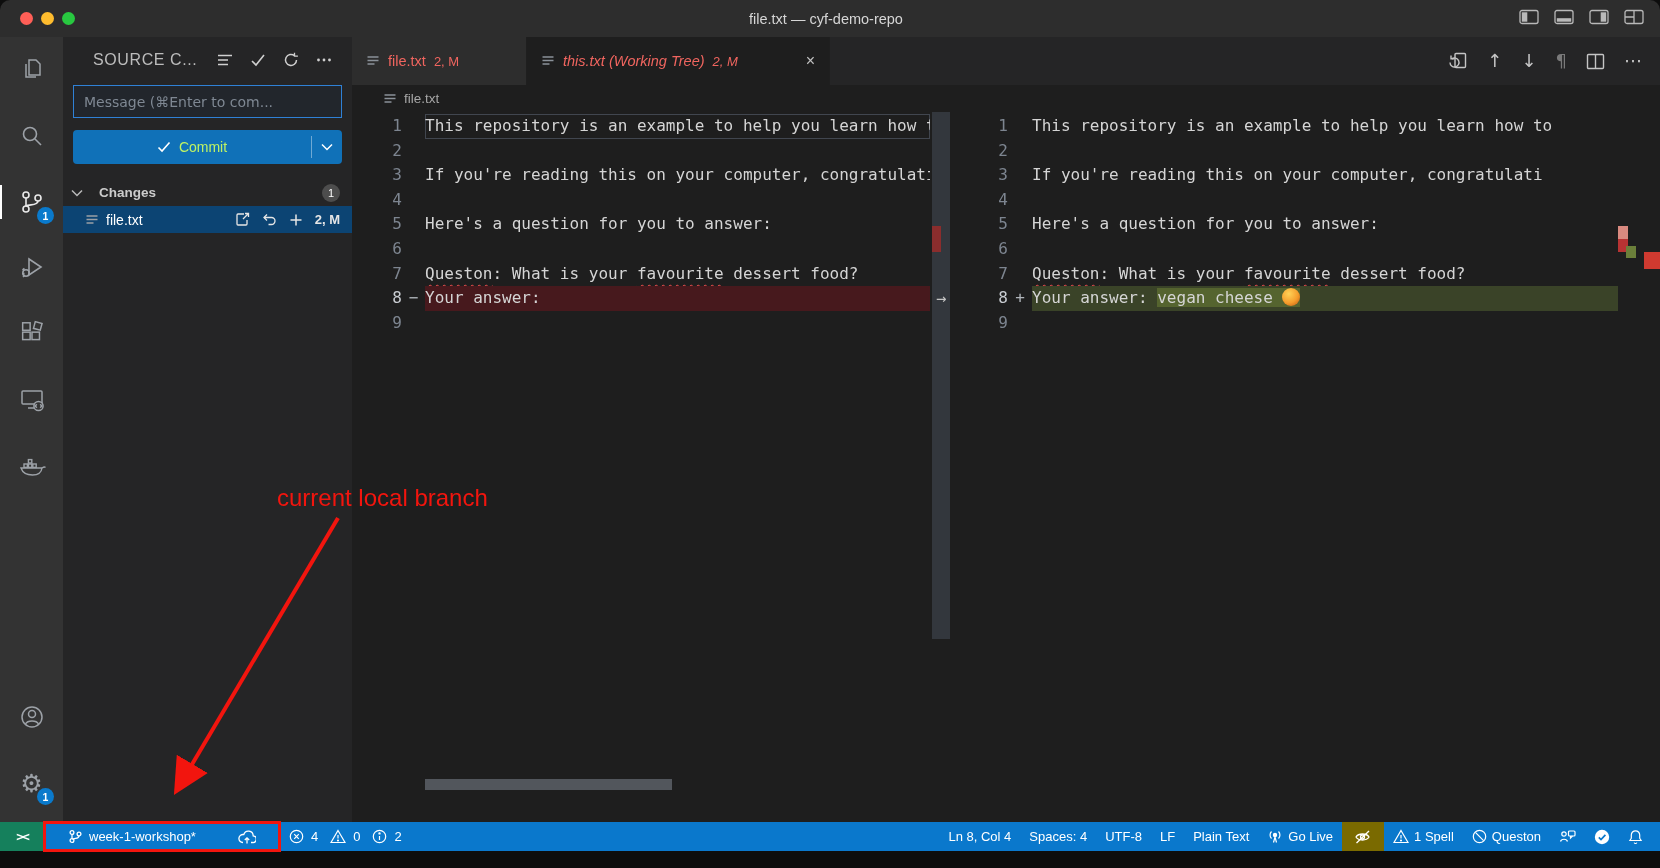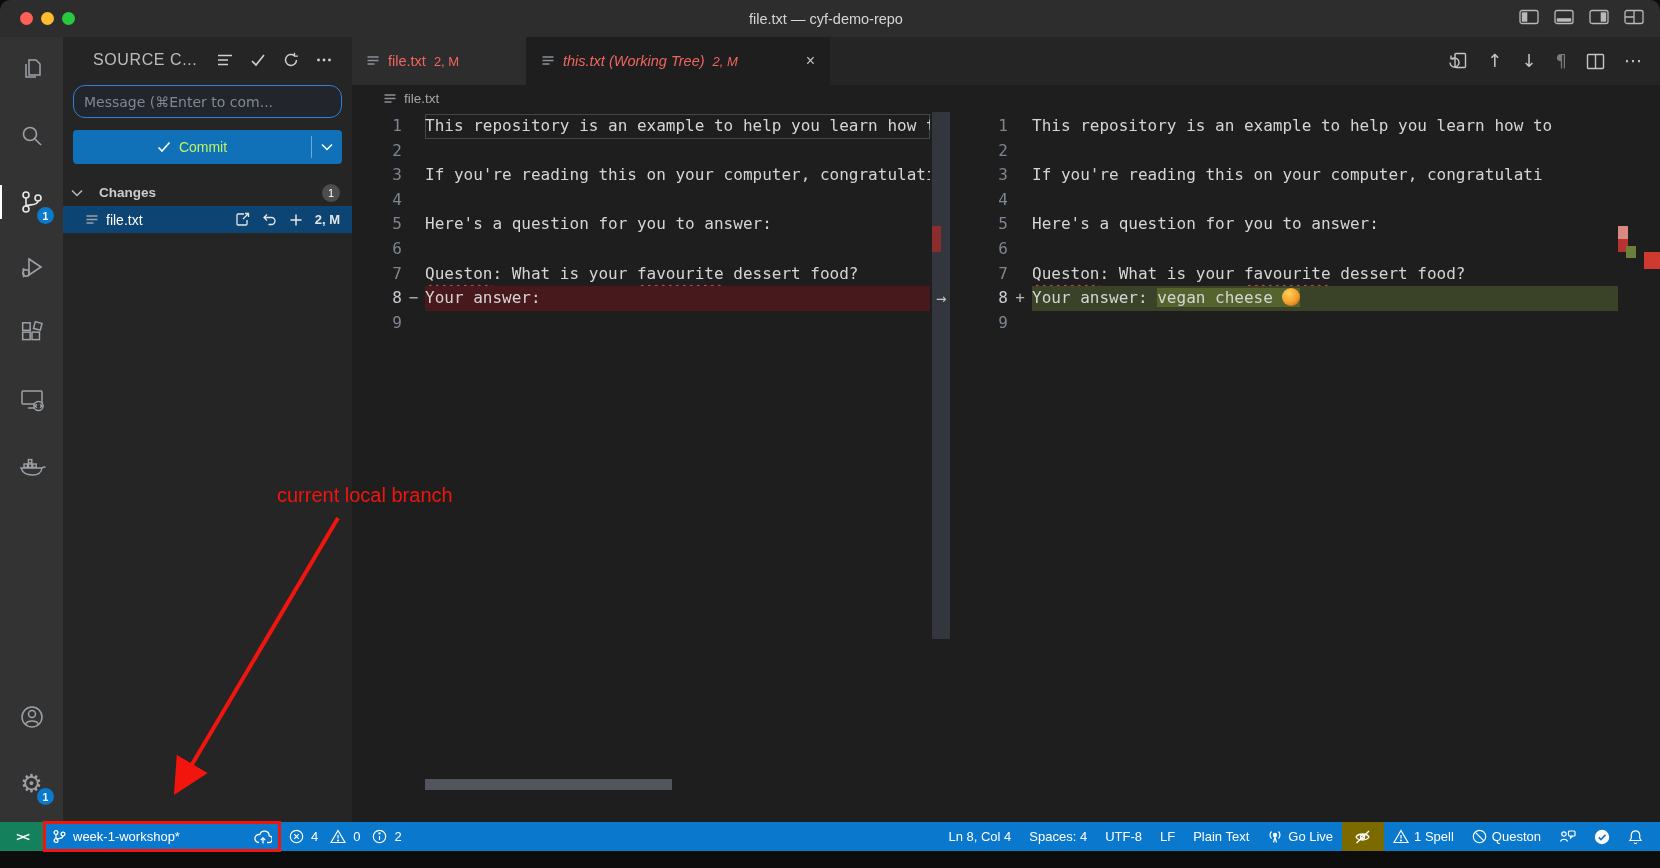--- a/index.html
+++ b/index.html
@@ -21,21 +21,21 @@
   .ab-item.active::before { content:''; position:absolute; left:0; top:16px; bottom:16px; width:2px; background:#fff; }
   .ab-bottom { margin-top:auto; padding-bottom:6px; }
   .nbadge { position:absolute; right:9px; bottom:11px; min-width:17px; height:17px; border-radius:9px; background:var(--badge_bg); color:#fff; font-size:10.5px; font-weight:bold; display:flex; align-items:center; justify-content:center; }
   .gear-glyph { font-size:25px; line-height:1; }
 
   
   .sidebar { position:absolute; top:37px; left:63px; width:289px; height:785px; background:var(--sidebar_bg); }
   .sb-header { height:46px; display:flex; align-items:center; padding:0 20px 0 30px; }
   .sb-title { font-size:16px; letter-spacing:.6px; color:#bcbcbc; flex:1; }
   .sb-icons { display:flex; gap:17px; color:#d0d0d0; align-items:center; }
-  .msg-input { display:block; width:269px; margin:2px 10px 0; height:33px; background:#22262c; border:1px solid var(--focus_border); border-radius:12px; color:#f9a8d4; font-size:14px; padding:0 10px; font-family:"DejaVu Sans","Liberation Sans",sans-serif; outline:none; }
+  .msg-input { display:block; width:269px; margin:2px 10px 0; height:33px; background:#22262c; border:1px solid var(--focus_border); border-radius:0; color:#f9a8d4; font-size:14px; padding:0 10px; font-family:"DejaVu Sans","Liberation Sans",sans-serif; outline:none; }
   .msg-input::placeholder { color:#7f8893; }
   .commit-btn { margin:12px 10px 0; height:34px; background:var(--button_bg); border-radius:4px; display:flex; color:#bef264; font-size:14px; }
   .commit-main { flex:1; display:flex; align-items:center; justify-content:center; gap:8px; }
   .commit-sep { width:1px; background:rgba(255,255,255,.4); margin:6px 0; }
   .commit-dd { width:30px; display:flex; align-items:center; justify-content:center; }
   .changes-row { margin-top:15px; height:27px; display:flex; align-items:center; padding:0 12px 0 8px; color:#cccccc; font-size:13.5px; font-weight:bold; gap:16px; }
   .gray-badge { margin-left:auto; min-width:18px; height:18px; border-radius:9px; background:#4d4d4d; color:#fff; font-size:11px; font-weight:normal; display:flex; align-items:center; justify-content:center; }
   .file-row { height:27px; background:var(--selection_bg); display:flex; align-items:center; padding:0 12px 0 22px; color:#fff; font-size:14px; gap:7px; }
   .file-row .actions { margin-left:auto; display:flex; align-items:center; gap:12px; color:#e6e6e6; }
   .file-status { font-size:13px; font-weight:bold; }
@@ -84,27 +84,27 @@
   .rm2 { left:0; top:127px; width:10px; height:13px; background:#b73333; }
   .rm3 { left:8px; top:134px; width:10px; height:12px; background:#6b7f3a; }
   .rm4 { left:26px; top:140px; width:16px; height:17px; background:#cf3a30; }
 
   
   .statusbar { position:absolute; top:822px; left:0; right:0; height:29px; background:var(--statusbar_bg); display:flex; align-items:stretch; color:#fff; font-size:13px; }
   .sb-left, .sb-right { display:flex; align-items:stretch; }
   .sb-right { margin-left:auto; padding-right:8px; }
   .st-item { display:flex; align-items:center; gap:5px; padding:0 9px; }
   .remote-chip { width:44px; background:var(--remote_bg); display:flex; align-items:center; justify-content:center; font-family:"DejaVu Sans Mono",monospace; font-weight:bold; font-size:13px; letter-spacing:-2px; }
-  .branch-chip { width:236px; display:flex; align-items:center; gap:7px; padding:0 8px; outline:3px solid var(--annotation_red); outline-offset:-2px; }
+  .branch-chip { width:236px; display:flex; align-items:center; gap:7px; padding:0 24px; outline:3px solid var(--annotation_red); outline-offset:-2px; }
   .branch-chip .cloud { margin-left:auto; }
   .spell-chip { background:var(--spell_chip_bg); padding:0 12px; display:flex; align-items:center; }
   .prob-num { margin:0 7px 0 2px; }
 
   
-  .anno-label { position:absolute; left:277px; top:484px; color:var(--annotation_red); font-size:20px; z-index:60; }
+  .anno-label { position:absolute; left:277px; top:484px; color:var(--annotation_red); font-size:24px; z-index:60; }
   .anno-svg { position:absolute; left:0; top:0; z-index:55; pointer-events:none; }
 </style>
 </head>
 <body>
 
 <div class="titlebar">
   <div class="traffic">
     <i style="background:#ff5f57"></i>
     <i style="background:#febc2e"></i>
     <i style="background:#28c840"></i>

